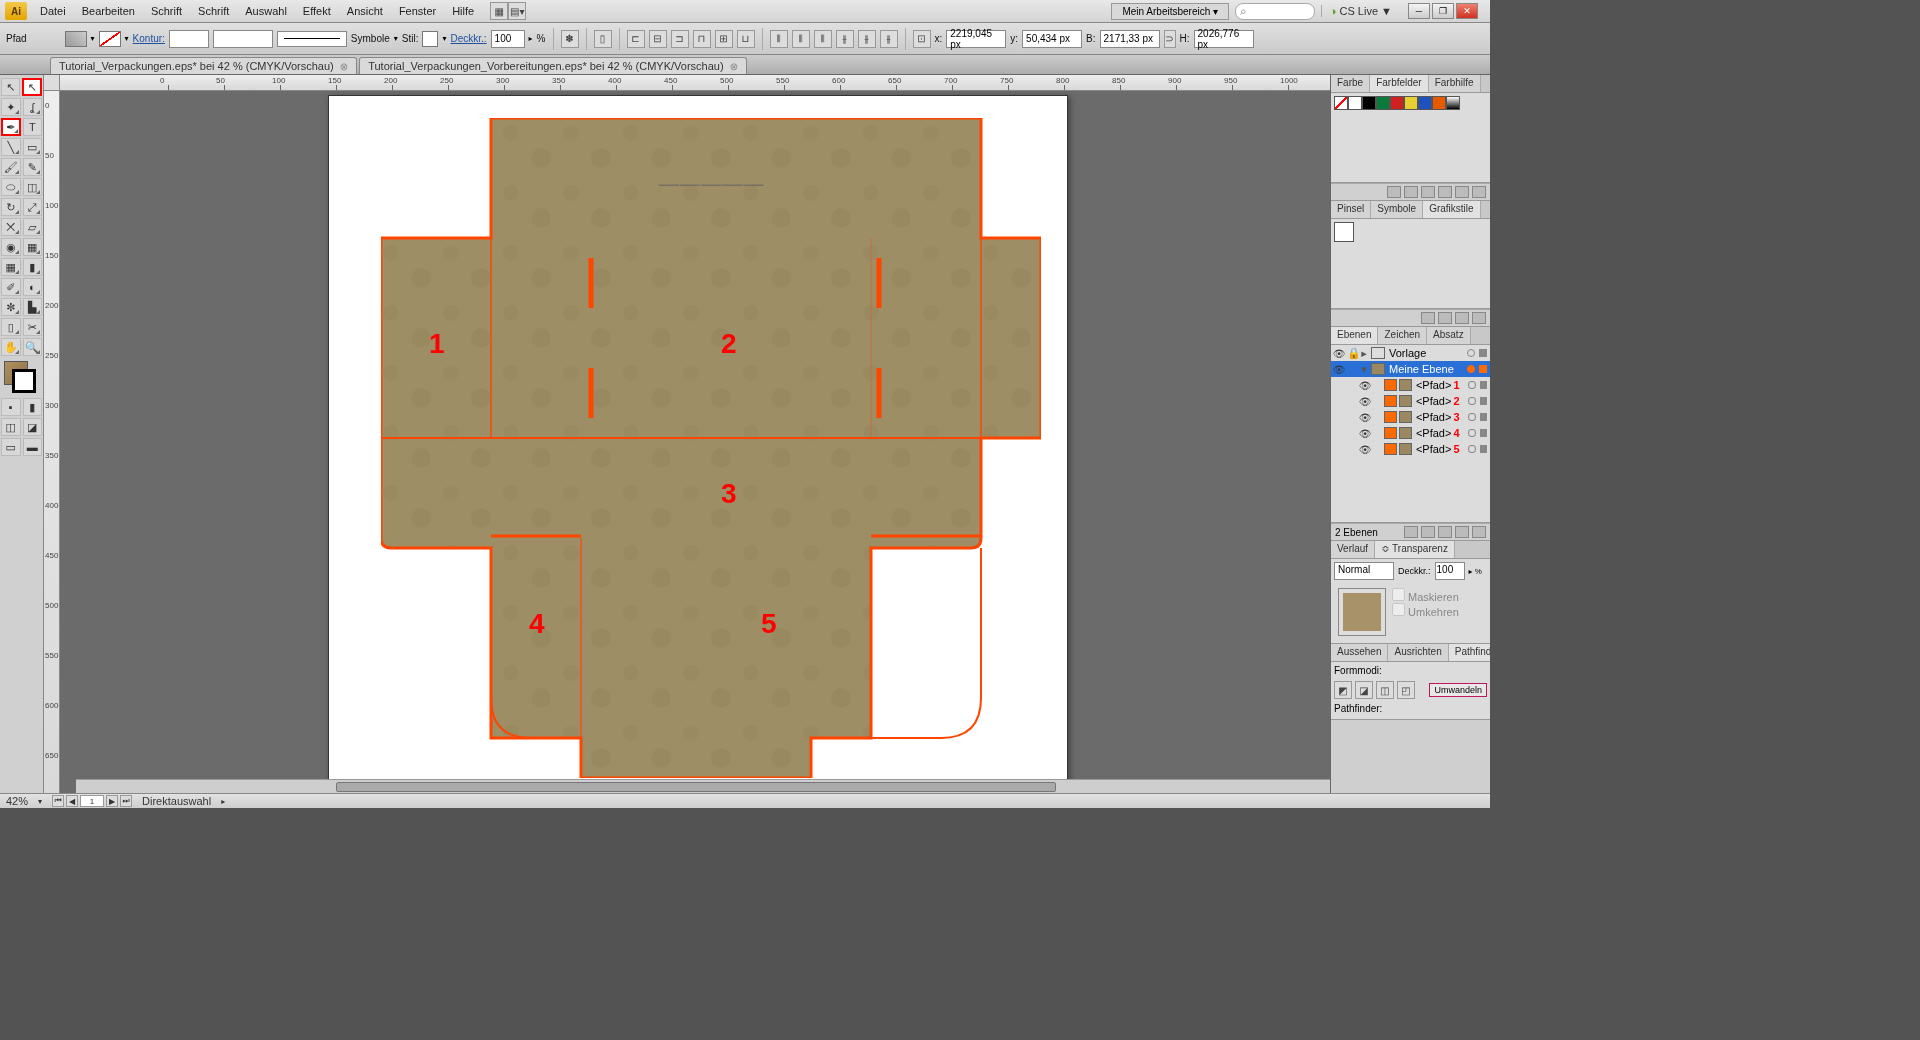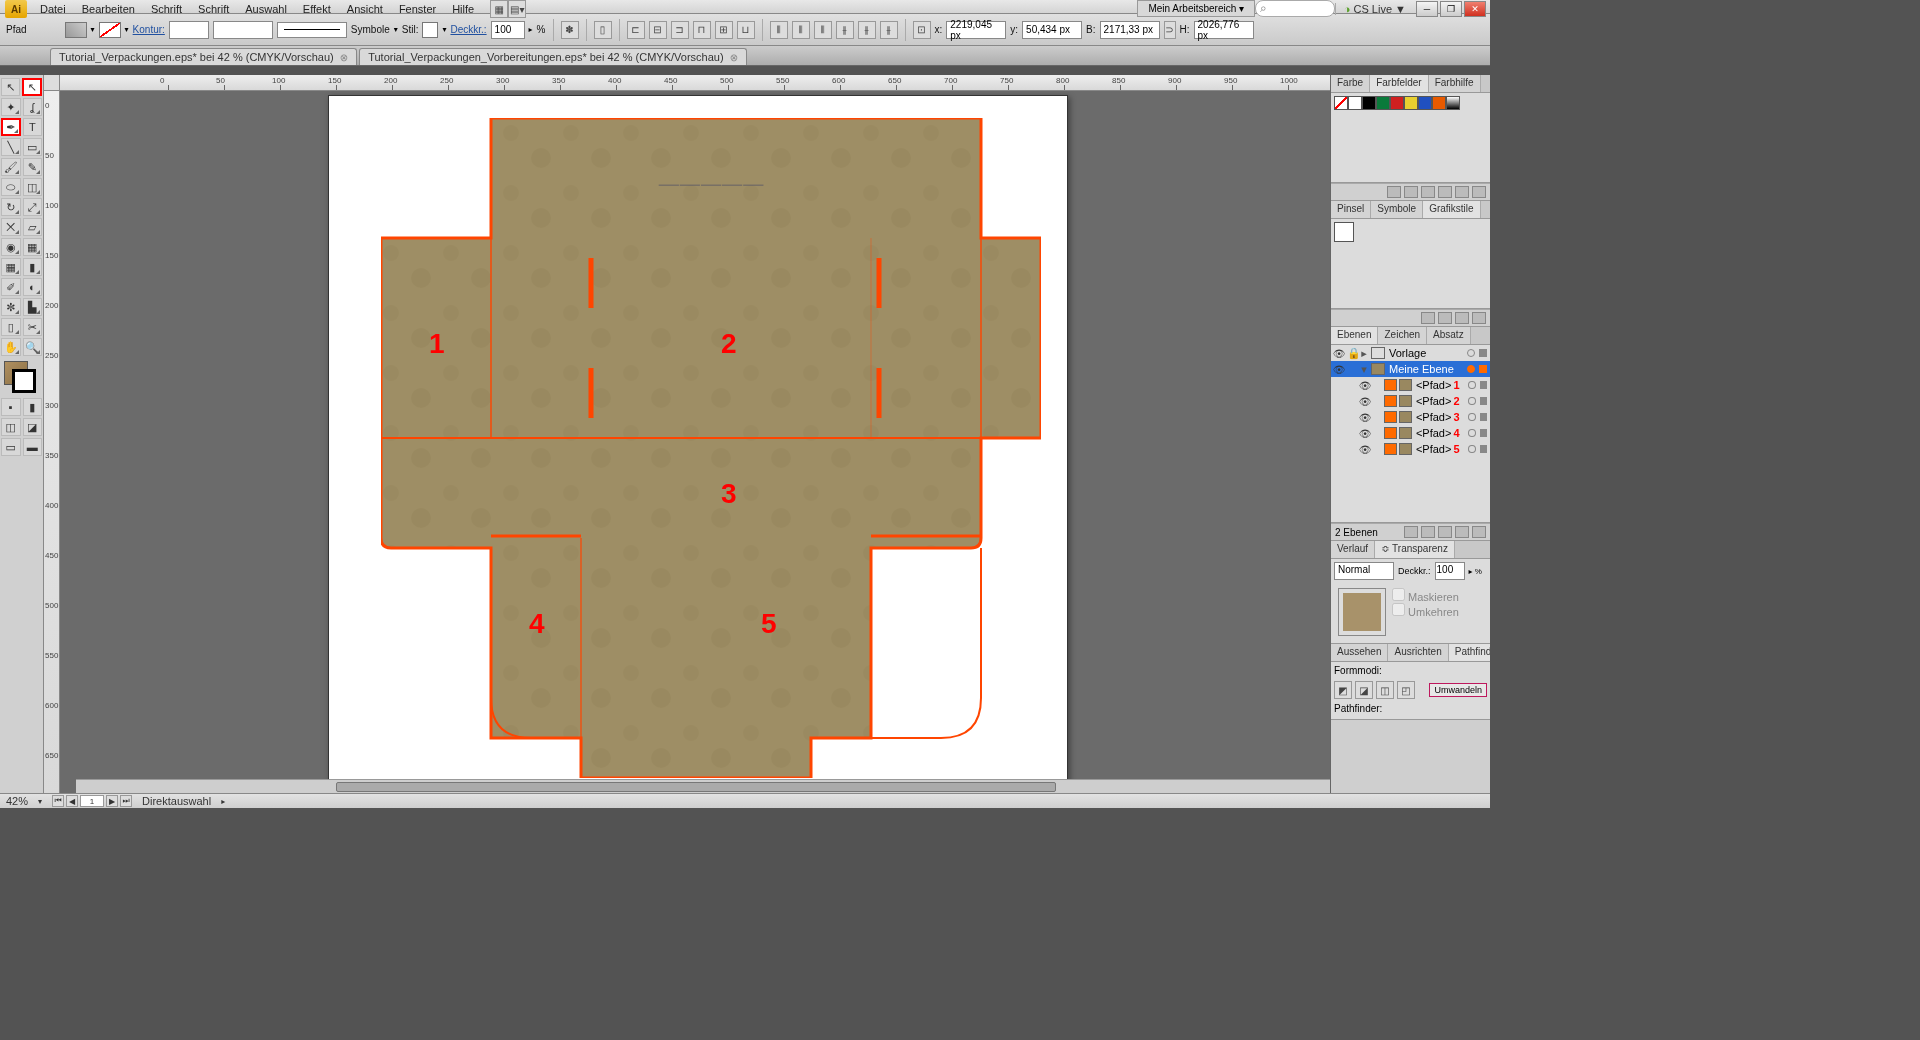--- a/index.html
+++ b/index.html
@@ -1,22 +1,22 @@
 <!DOCTYPE html>
 <html><head>
 <meta charset="utf-8">
 <style>
 * { margin: 0; padding: 0; box-sizing: border-box; font-family: Tahoma, Arial, sans-serif; font-size: 11px; user-select: none; }
 body { width: 1490px; height: 808px; background: #535353; overflow: hidden; position: relative; }
 
 
-.menubar { height: 14px; background: linear-gradient(#e8e8e8,#d4d4d4); display: flex; align-items: flex-start; border-bottom: 1px solid #888; }
+.menubar { height: 23px; background: linear-gradient(#e8e8e8,#d4d4d4); display: flex; align-items: center; border-bottom: 1px solid #888; }
 .ai-logo { width: 22px; height: 18px; background: linear-gradient(#f2c94c,#e6a500); margin: 0 5px; border-radius: 2px; display: flex; align-items: center; justify-content: center; font-weight: bold; font-size: 10px; color: #5a3a00; }
 .menu-item { padding: 3px 8px; color: #222; cursor: default; }
-.menubar-right { margin-left: auto; display: flex; align-items: center; padding-right: 4px; }
+.menubar-right { margin-left: auto; display: flex; align-items: center; gap: 6px; padding-right: 12px; }
 .workspace-label { background: #d8d8d8; padding: 2px 10px; border: 1px solid #999; font-size: 10px; }
 .search-box { width: 80px; height: 17px; background: #fff; border: 1px solid #aaa; border-radius: 8px; position: relative; }
 .search-box::before { content:"⌕"; position: absolute; left: 4px; top: 0; color: #888; font-size: 12px; }
 .cslive { font-size: 10px; color: #333; padding: 0 8px; border-left: 1px solid #aaa; }
 .win-btns { display: flex; }
 .win-btn { width: 22px; height: 16px; margin-left: 2px; background: linear-gradient(#f4f4f4,#ccc); border: 1px solid #888; display: flex; align-items: center; justify-content: center; font-size: 9px; }
 .win-btn.close { background: linear-gradient(#f08070,#d03020); color: #fff; }
 
 
 .controlbar { height: 32px; background: linear-gradient(#e0e0e0,#cacaca); border-bottom: 1px solid #888; display: flex; align-items: center; padding: 0 6px; gap: 4px; }

